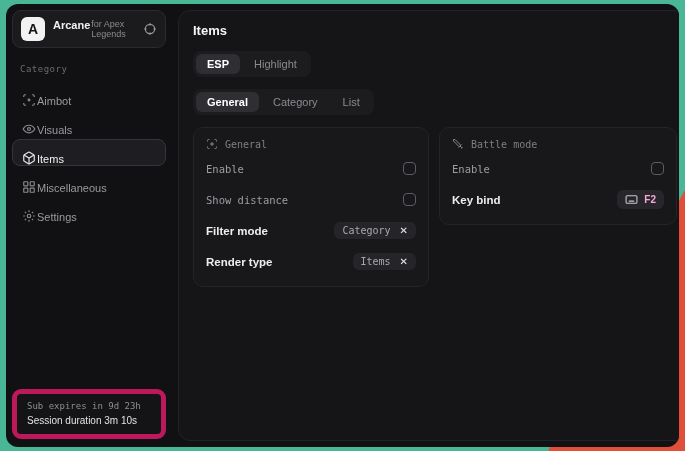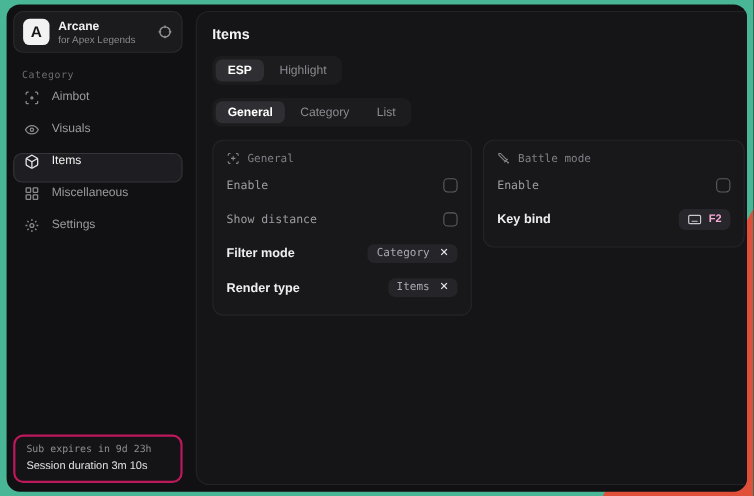--- a/index.html
+++ b/index.html
@@ -14,36 +14,36 @@
 
   .window { position:absolute; left:6px; top:4px; right:6px; bottom:4px;
     background:#111113; border-radius:12px; display:flex; overflow:hidden; }
 
   
   .sidebar { width:166px; display:flex; flex-direction:column; padding:6px 4px; flex-shrink:0; }
   .brand-card { height:38px; background:#1b1b1e; border:1px solid #2b2b2f; border-radius:9px;
     display:flex; align-items:center; padding:0 8px; gap:8px; margin:0 2px 8px; }
   .logo { width:24px; height:24px; background:#f2f2f2; color:#151515; border-radius:6px;
     display:flex; align-items:center; justify-content:center; font-weight:bold; font-size:14px; flex-shrink:0; }
-  .brand-text { display:flex; flex-direction:column; gap:1px; }
+  .brand-text { display:flex; flex-direction:row; gap:1px; }
   .brand-name { font-size:11px; font-weight:700; color:#f0f0f0; }
   .brand-sub { font-size:9px; color:#8a8a8e; }
   .brand-icon { margin-left:auto; color:#9a9a9e; display:flex; }
 
   .cat-label { margin:8px 10px 6px; font-size:9px; color:#6b6b70; letter-spacing:.5px; }
 
-  .nav-item { height:27px; display:flex; align-items:flex-start; gap:11px; padding:0 9px;
+  .nav-item { height:27px; display:flex; align-items:flex-end; gap:1px; padding:0 9px;
     border-radius:8px; color:#9a9a9e; font-size:11px; border:1px solid transparent; margin:1px 2px; cursor:pointer; }
   .nav-item .ic { display:flex; color:#8a8a8e; }
   .nav-item.active { background:#1e1e22; border-color:#35353a; color:#f0f0f0; }
   .nav-item.active .ic { color:#e8e8ec; }
 
   .spacer { flex:1; }
 
-  .session-card { margin:0 2px 2px; border:2px solid #be185d; border-radius:9px;
+  .session-card { margin:0 2px 2px; border:5px solid #be185d; border-radius:9px;
     padding:7px 10px 8px; display:flex; flex-direction:column; gap:4px; background:#141416; }
   .sess-1 { font-size:9px; color:#8f8f93; }
   .sess-2 { font-size:10px; color:#e2e2e6; }
 
   
   .main { flex:1; margin:6px 4px 6px 6px; background:#151517; border:1px solid #232327;
     border-radius:12px; padding:12px 14px; }
   .page-title { font-size:13px; font-weight:700; color:#f5f5f5; margin-bottom:13px; }
 
   .tab-row { margin-bottom:12px; }

